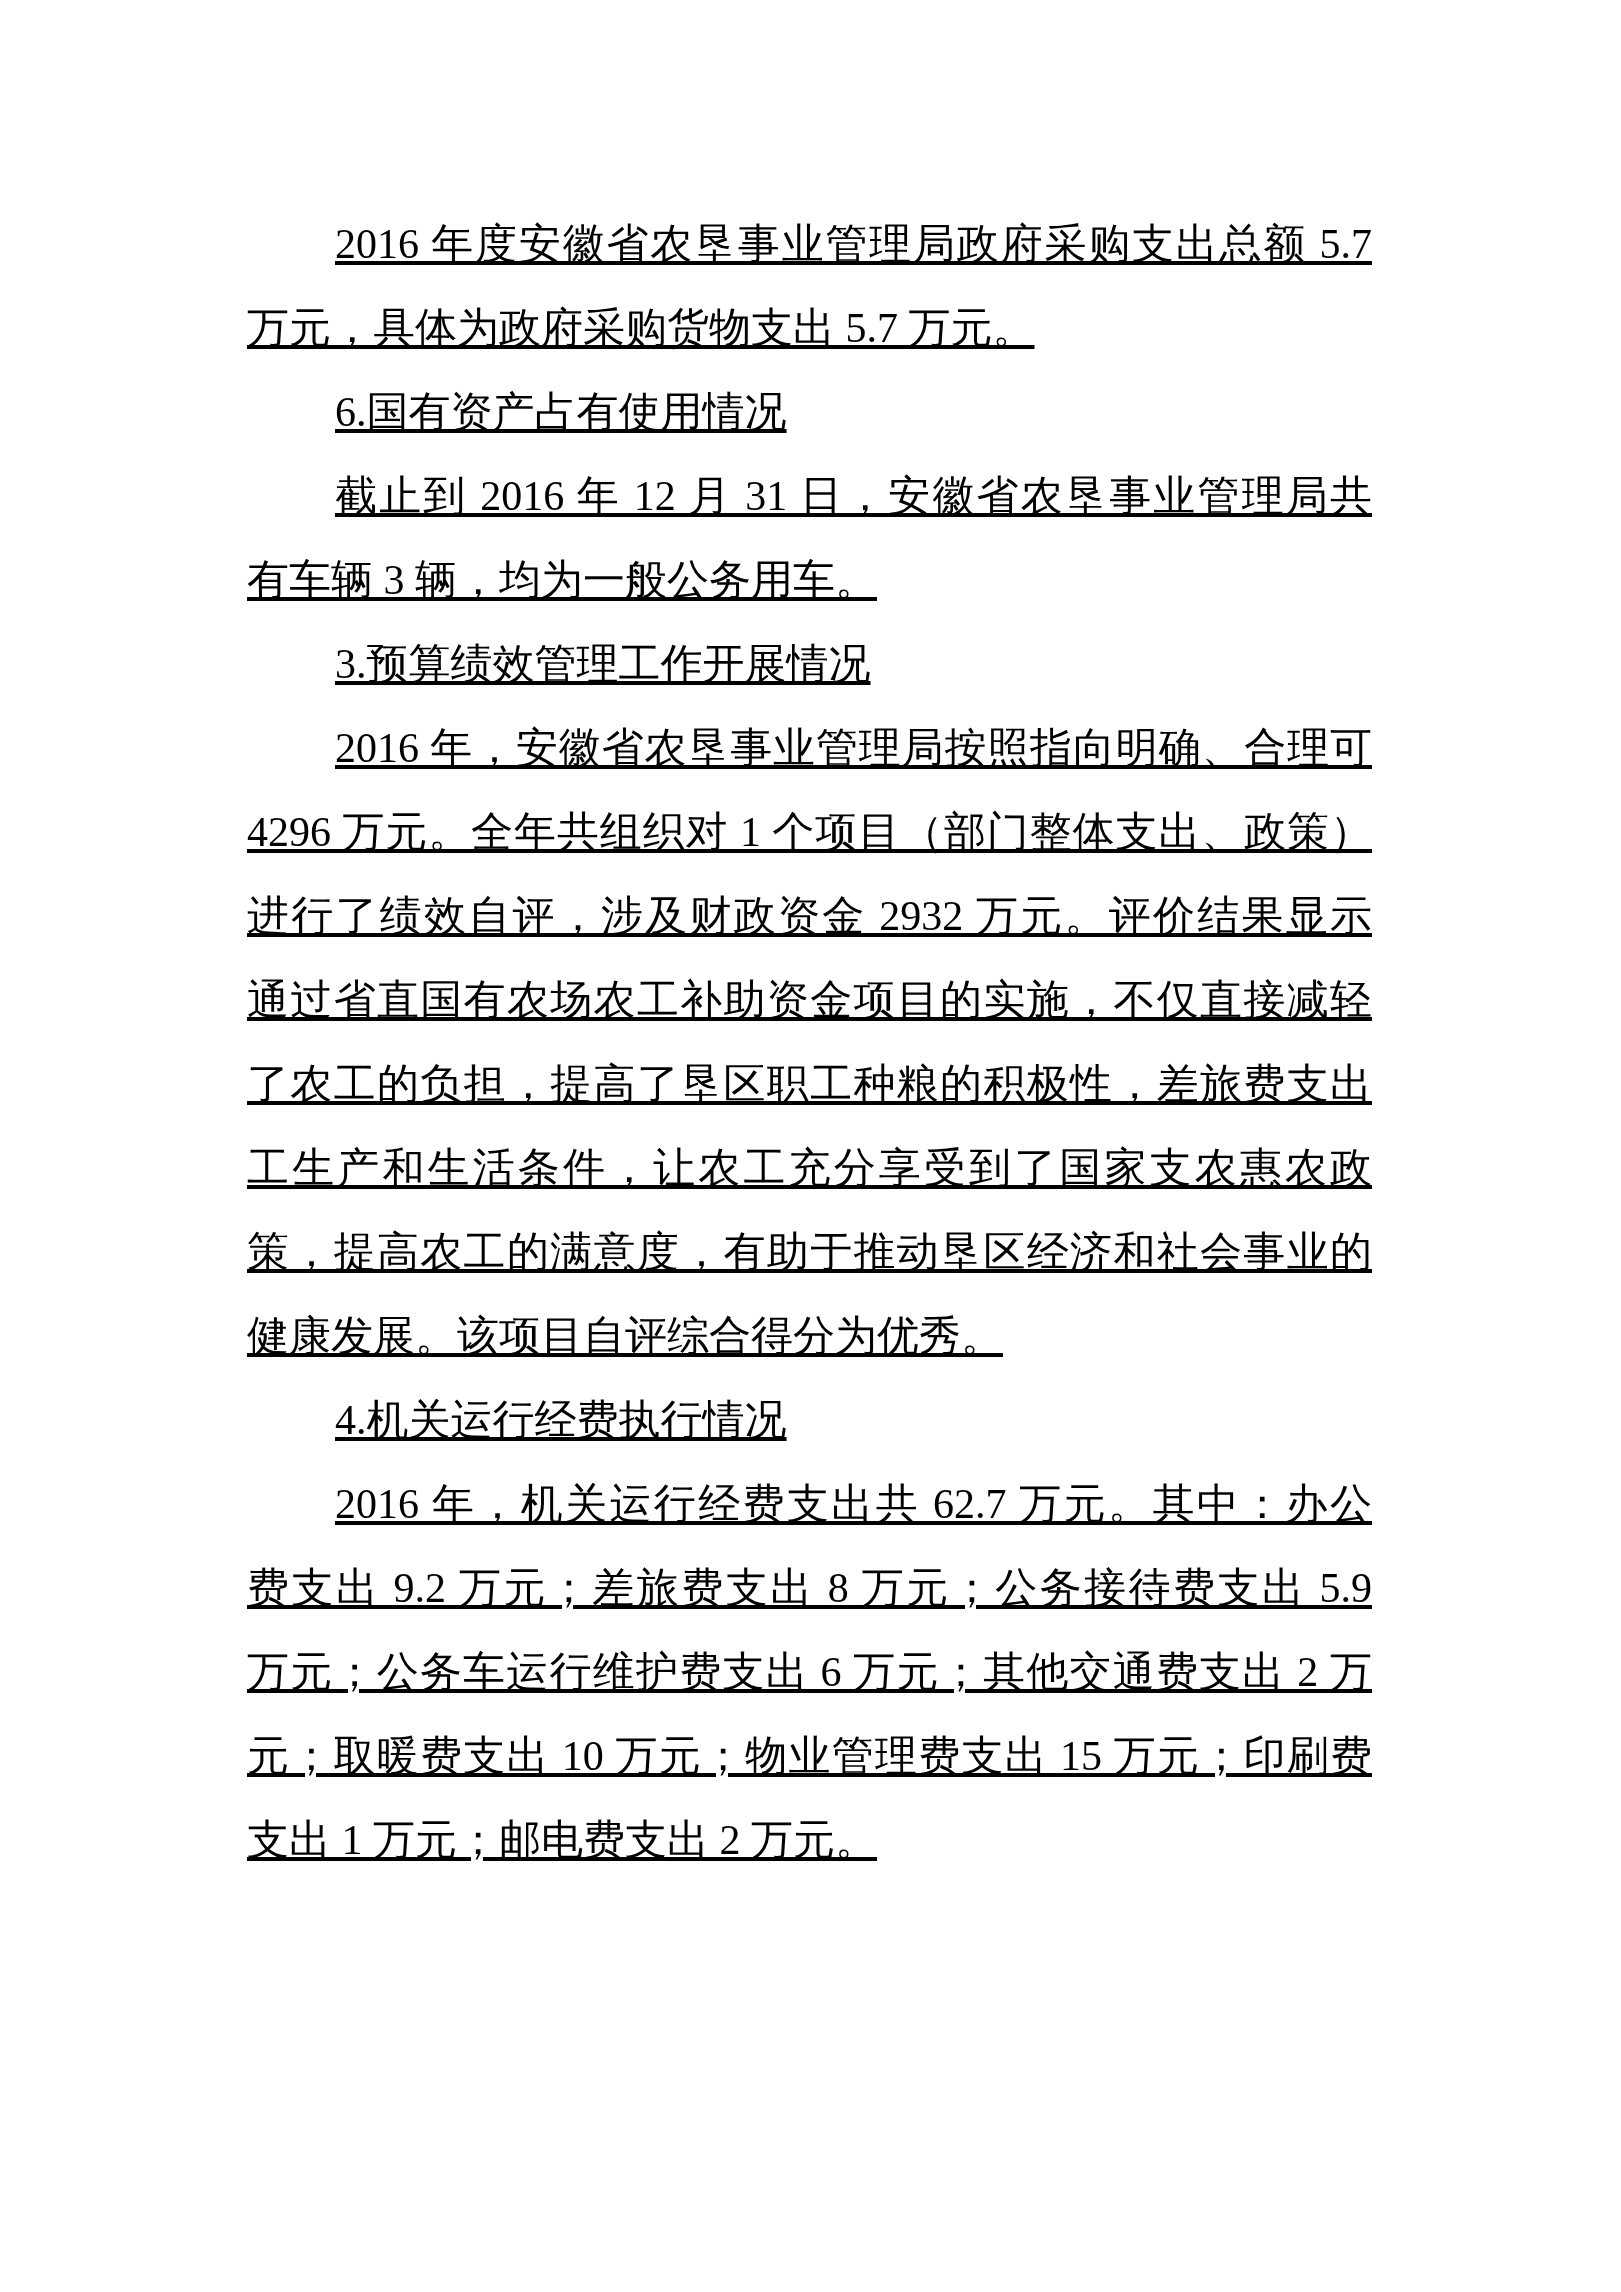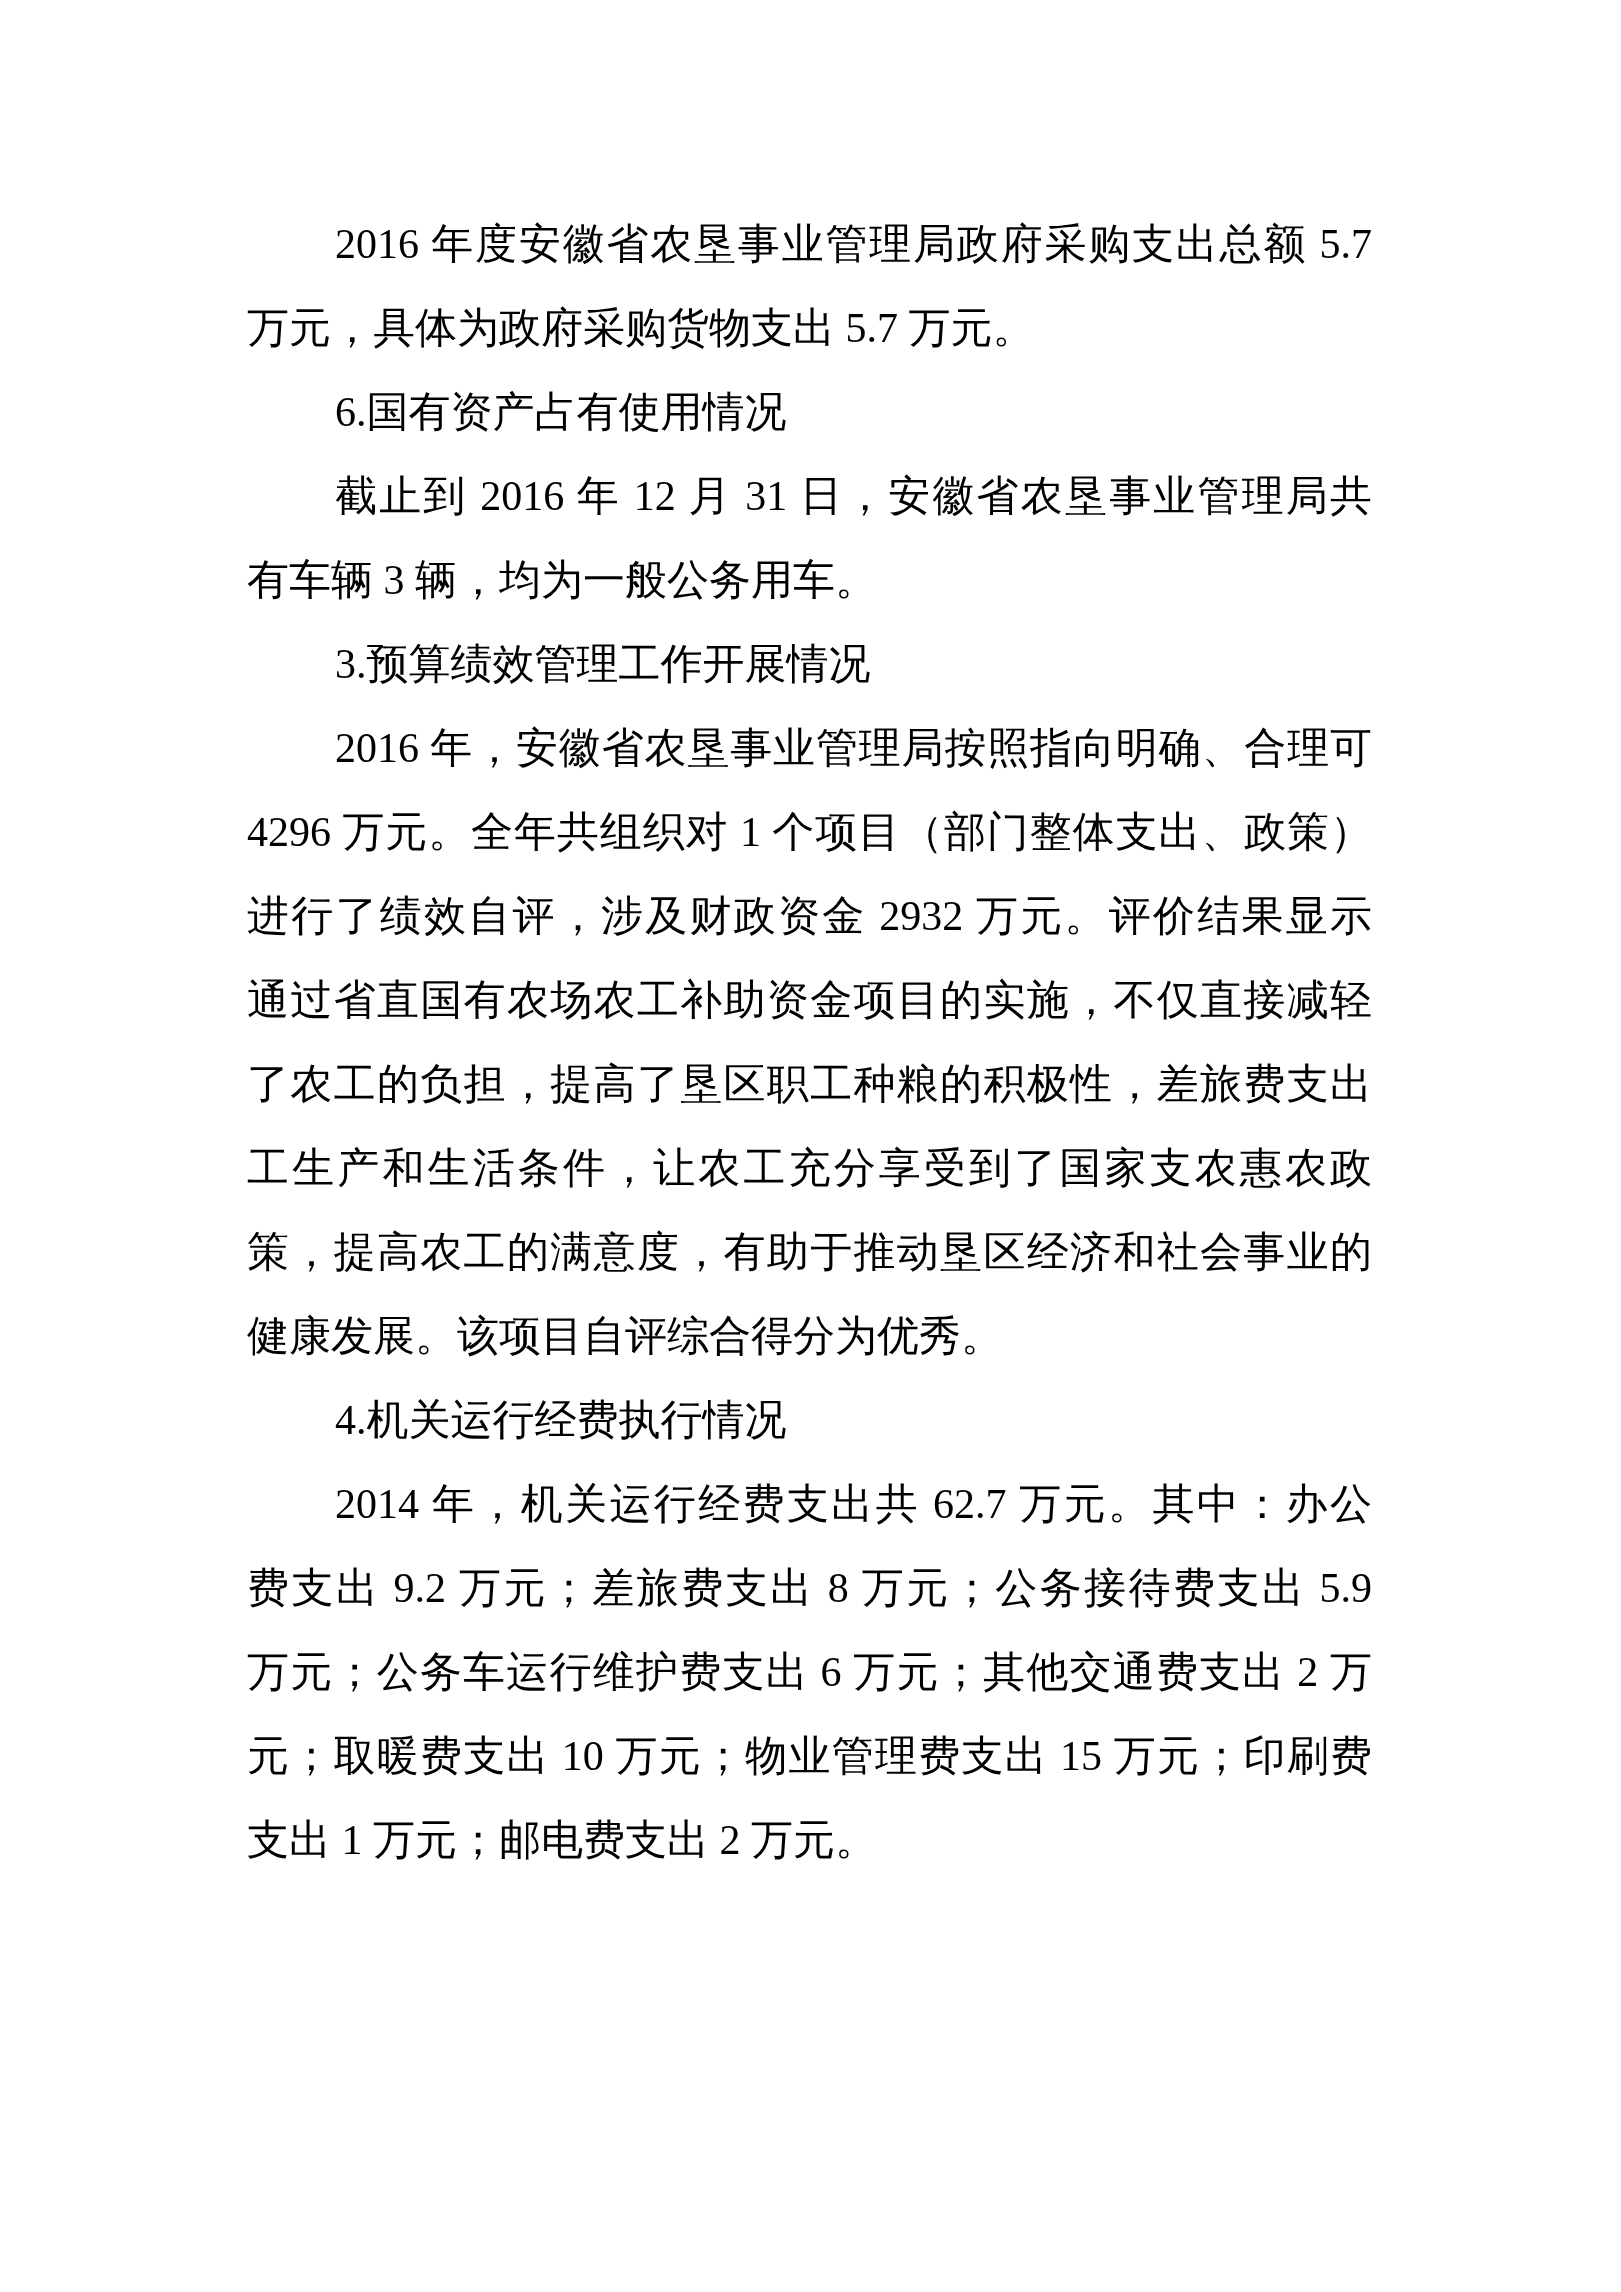--- a/index.html
+++ b/index.html
@@ -24,20 +24,21 @@
     position: absolute;
     left: 247px;
     top: 202px;
     width: 1125px;
     font-size: 42px;
     line-height: 84px;
   }
   .paragraph {
     margin: 0;
     padding: 0;
+    text-decoration: underline;
   }
   .line {
     text-align: justify;
     text-align-last: justify;
     height: 84px;
     overflow: hidden;
     white-space: pre-wrap;
   }
   .line.para-first {
     text-indent: 88px;
@@ -72,21 +73,21 @@
         <div class="line">通过省直国有农场农工补助资金项目的实施，不仅直接减轻</div>
         <div class="line">了农工的负担，提高了垦区职工种粮的积极性，差旅费支出</div>
         <div class="line">工生产和生活条件，让农工充分享受到了国家支农惠农政</div>
         <div class="line">策，提高农工的满意度，有助于推动垦区经济和社会事业的</div>
         <div class="line para-last">健康发展。该项目自评综合得分为优秀。</div>
       </div>
       <div class="paragraph">
         <div class="line para-first para-last">4.机关运行经费执行情况</div>
       </div>
       <div class="paragraph">
-        <div class="line para-first">2014 年，机关运行经费支出共 62.7 万元。其中：办公</div>
+        <div class="line para-first">2016 年，机关运行经费支出共 62.7 万元。其中：办公</div>
         <div class="line">费支出 9.2 万元；差旅费支出 8 万元；公务接待费支出 5.9</div>
         <div class="line">万元；公务车运行维护费支出 6 万元；其他交通费支出 2 万</div>
         <div class="line">元；取暖费支出 10 万元；物业管理费支出 15 万元；印刷费</div>
         <div class="line para-last">支出 1 万元；邮电费支出 2 万元。</div>
       </div>
     </div>
 </div>
 
 
 </body></html>

